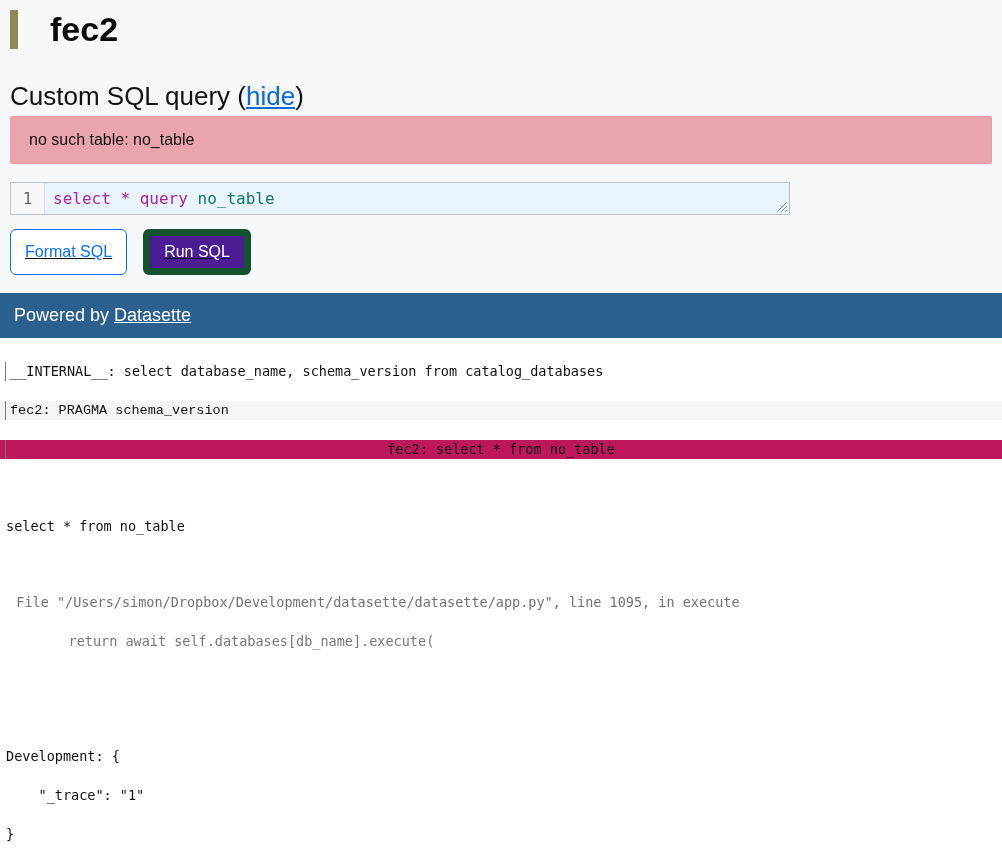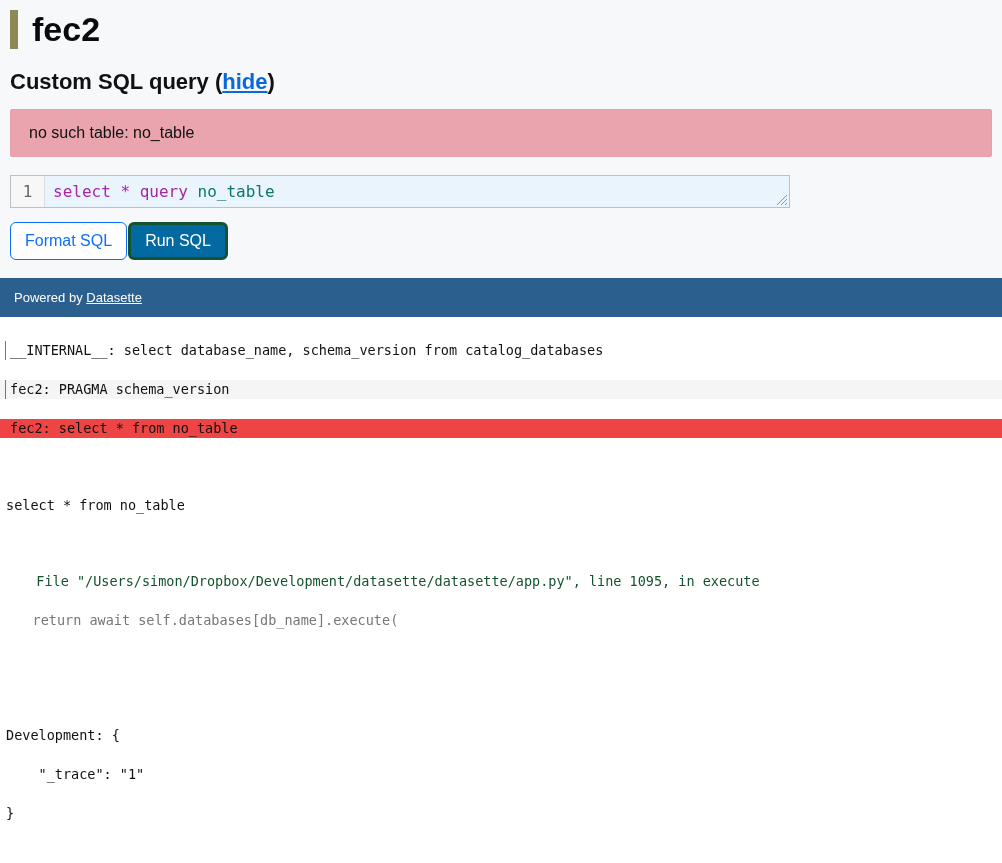--- a/index.html
+++ b/index.html
@@ -7,28 +7,28 @@
     font-family: -apple-system, BlinkMacSystemFont, "Segoe UI", Helvetica, Arial, sans-serif;
     background: #f6f8fa;
     color: #111;
     width: 1002px;
   }
   .content { padding: 10px 10px 0 10px; }
   h1 {
     font-size: 34px;
     font-weight: 700;
     border-left: 8px solid #8e8858;
-    padding-left: 14px;
-    margin-bottom: 20px;
+    padding-left: 32px;
+    margin-bottom: 32px;
     color: #0a0a0a;
   }
   h2 {
-    font-size: 22px;
-    font-weight: 700;
-    margin-bottom: 14px;
+    font-size: 26px;
+    font-weight: 400;
+    margin-bottom: 4px;
   }
   h2 a {
     color: #0969da;
     text-decoration: underline;
   }
   .error-banner {
     background: #e9a4ad;
     border: 1px solid #e6a0a8;
     padding: 14px 18px;
     font-size: 16px;
@@ -64,63 +64,63 @@
   .star { color: #a626a4; }
   .ident { color: #0f766e; }
   .resize-handle {
     position: absolute;
     bottom: 0;
     right: 0;
     width: 14px;
     height: 14px;
   }
   .resize-handle svg { display: block; }
-  .actions { display: flex; gap: 1px; margin-bottom: 18px; }
+  .actions { display: flex; gap: 16px; margin-bottom: 18px; text-decoration: underline; }
   button {
     font-size: 16px;
     padding: 7px 14px;
     border-radius: 6px;
     cursor: pointer;
     font-family: inherit;
   }
   .btn-secondary {
     background: #fff;
     border: 1px solid #0d6efd;
     color: #0d6efd;
   }
   .btn-primary {
-    background: #0369a1;
-    border: 3px solid #14532d;
+    background: #4c1d95;
+    border: 7px solid #14532d;
     color: #fff;
   }
   .footer {
     background: #2a5f8e;
     color: #fff;
     padding: 12px 14px;
-    font-size: 13px;
+    font-size: 18px;
   }
   .footer a { color: #fff; text-decoration: underline; }
   .trace {
     font-family: ui-monospace, Menlo, Consolas, monospace;
     font-size: 13.5px;
     line-height: 1.45;
     background: #fff;
     padding: 4px 0 12px 0;
     white-space: pre;
   }
   .row { position: relative; padding: 0 10px; }
-  .row.grey { background: #f5f5f6; }
-  .row.pink { background: #ef4444; }
+  .row.grey { background: #f5f5f6; font-family: Liberation Mono, monospace; }
+  .row.pink { background: #be185d; text-align: center; }
   .tick {
     position: absolute; left: 5px; top: 0; bottom: 0; border-left: 1px solid #777;
   }
   .bold { font-weight: 700; }
   .err { color: #c62828; }
-  .indent { color: #14532d; padding-left: 20px; }
-  .indent2 { color: #777; }
+  .indent { color: #737373; }
+  .indent2 { color: #777; padding-left: 36px; }
   .plain { color: #111; padding: 0 6px; }
   .blank { height: 18px; }
 </style>
 </head>
 <body>
 
 <div class="content">
   <h1>fec2</h1>
   <h2>
     <span>Custom SQL query (</span><a href="#">hide</a><span>)</span>

